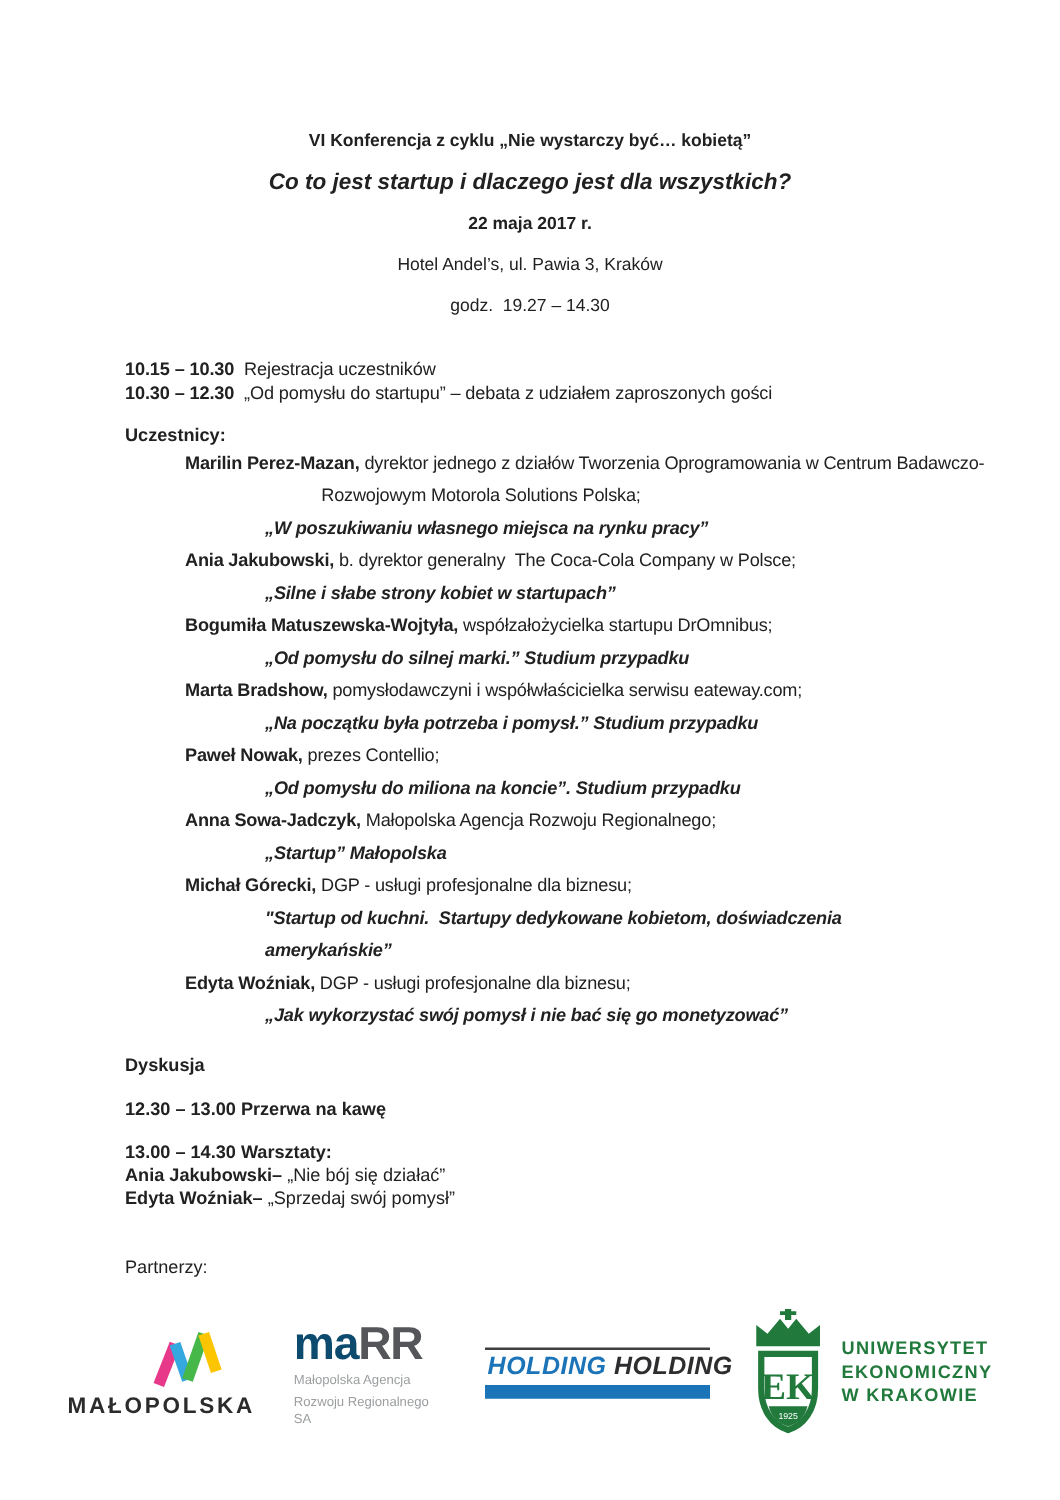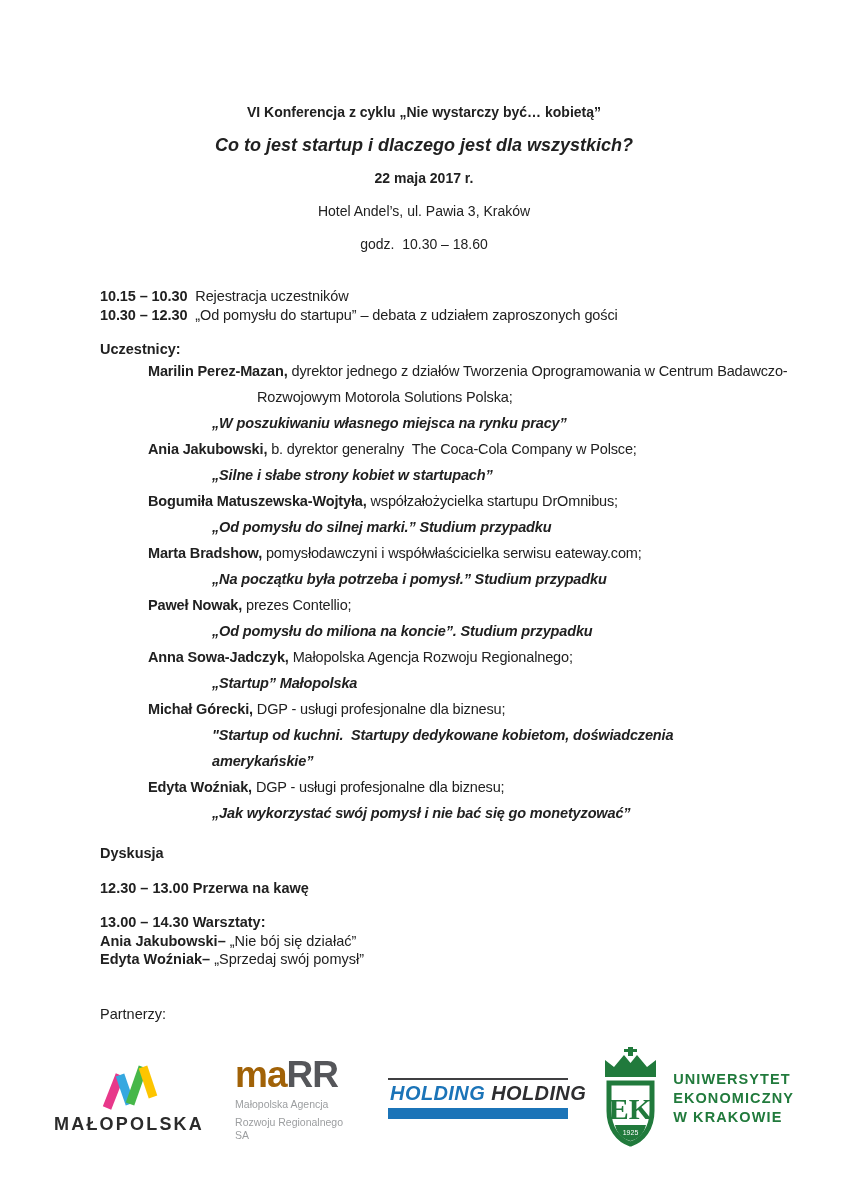--- a/index.html
+++ b/index.html
@@ -30,27 +30,27 @@
   .p-cont { padding-left:157px; }
   .p-quote { padding-left:112px; font-style:italic;font-weight:bold; }
   .dyskusja { margin-top:18px; line-height:18px; font-weight:bold; }
   .break { margin-top:17px; line-height:18px; font-weight:bold; }
   .workshops { margin-top:16px; }
   .workshops .line { line-height:18.5px; }
   .partners-h { margin-top:36px; line-height:18px; font-weight:normal; }
 
   
   .logos { margin-top:24px; padding:0 54px; display:flex; align-items:center; justify-content:space-between; }
-  .logo-block { display:flex; flex-direction:column; align-items:center; }
+  .logo-block { display:flex; flex-direction:column; align-items:flex-end; }
 
   .malopolska-text { margin-top:2px; font-size:18px; font-weight:600; letter-spacing:2.2px; color:#2b2b2b; }
 
   .marr { width:122px; display:flex; flex-direction:column; align-items:flex-start; }
   .marr-big { font-size:37px; font-weight:bold; line-height:1; letter-spacing:-1px; }
-  .marr-m { color:#a16207; } .marr-rr { color:#55565a; }
+  .marr-m { color:#0c4a6e; } .marr-rr { color:#55565a; }
   .marr-sub { margin-top:5px; font-size:10.5px; line-height:13px; color:#9c9ea0; }
 
   .gemini { width:180px; }
   .gem-topline { height:2px; background:#3f3f41; }
   .gem-text { padding:2px 0 3px 2px; font-size:20px; font-weight:800; font-style:italic; letter-spacing:0.4px; }
   .gem-blue { color:#1b74b8; } .gem-dark { color:#2e2e30; margin-left:6px; }
   .gem-bar { height:11px; background:#1b74b8; }
 
   .uek { display:flex; align-items:center; }
   .uek-text { margin-left:10px; }
@@ -59,21 +59,21 @@
 </head>
 <body>
 
 <div class="page">
 
   <div class="header">
     <div class="h-line h-title1 line">VI Konferencja z cyklu „Nie wystarczy być… kobietą”</div>
     <div class="h-line h-title2 line">Co to jest startup i dlaczego jest dla wszystkich?</div>
     <div class="h-line h-date line">22 maja 2017 r.</div>
     <div class="h-line line">Hotel Andel’s, ul. Pawia 3, Kraków</div>
-    <div class="h-line line">godz.  10.30 – 18.60</div>
+    <div class="h-line line">godz.  19.27 – 14.30</div>
   </div>
 
   <div class="sect program">
     <div class="line"><span class="b">10.15 – 10.30</span><span class="t">  Rejestracja uczestników</span></div>
     <div class="line"><span class="b">10.30 – 12.30</span><span class="t">  „Od pomysłu do startupu” – debata z udziałem zaproszonych gości</span></div>
   </div>
 
   <div class="sect participants">
     <div class="line b heading">Uczestnicy:</div>
 

